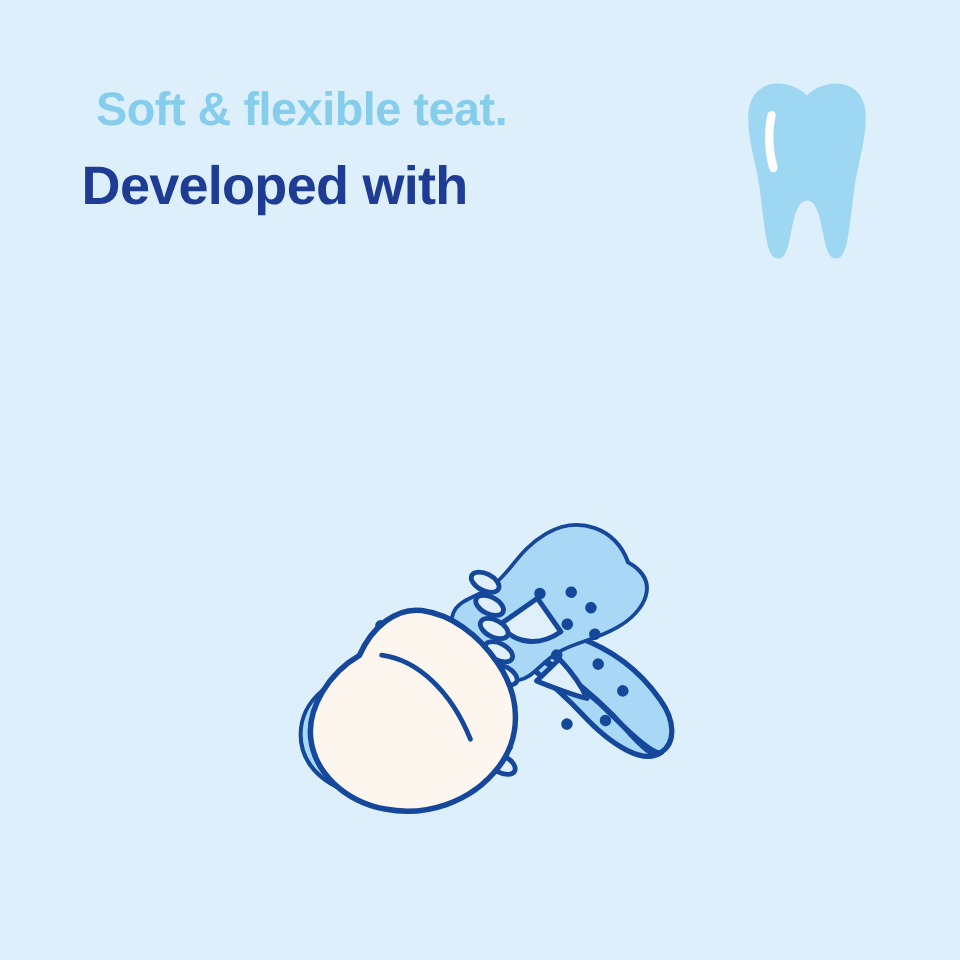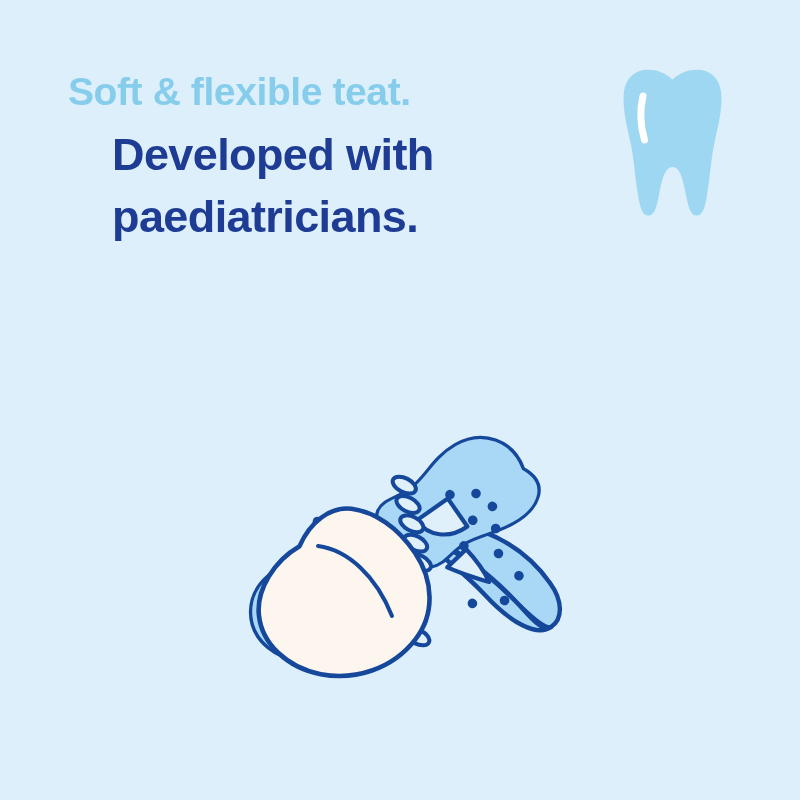--- a/index.html
+++ b/index.html
@@ -32,35 +32,35 @@
   }
 
   .eyebrow {
     display: block;
     font-family: "Liberation Sans", sans-serif;
     font-size: 39px;
     line-height: 52px;
     font-weight: bold;
     letter-spacing: -0.4px;
     color: #86cdec;
-    margin: 0 0 6px 0;
+    margin: 0 0 6px 12px;
     white-space: nowrap;
   }
 
   .headline {
     display: block;
     font-family: "Liberation Sans", sans-serif;
     font-size: 45px;
     line-height: 62px;
     font-weight: bold;
     letter-spacing: -0.6px;
     color: #1f3c95;
     margin: 0;
   }
-  .headline-line { display: block; white-space: nowrap; margin-left: 44px; }
+  .headline-line { display: block; white-space: nowrap; }
 
   
   .tooth-icon {
     position: absolute;
     left: 620px;
     top: 66px;
     width: 104px;
     height: 155px;
   }
 
@@ -75,21 +75,20 @@
 </style>
 </head>
 <body>
 
 <div id="promo-card">
 
   <div class="headline-block">
     <span class="eyebrow">Soft &amp; flexible teat.</span>
     <h1 class="headline">
       <span class="headline-line">Developed with</span>
-      <span class="headline-line">paediatricians.</span>
     </h1>
   </div>
 
   <div class="tooth-icon">
     <svg viewBox="0 0 104 155" width="104" height="155" xmlns="http://www.w3.org/2000/svg">
       <path d="M52.5 13.5
                C 44 5.5, 33 2.5, 24 4
                C 11 6, 3.5 16, 3.5 32
                C 3.5 48, 7.5 62, 11 79
                C 14 93.5, 15 112, 18.5 132

